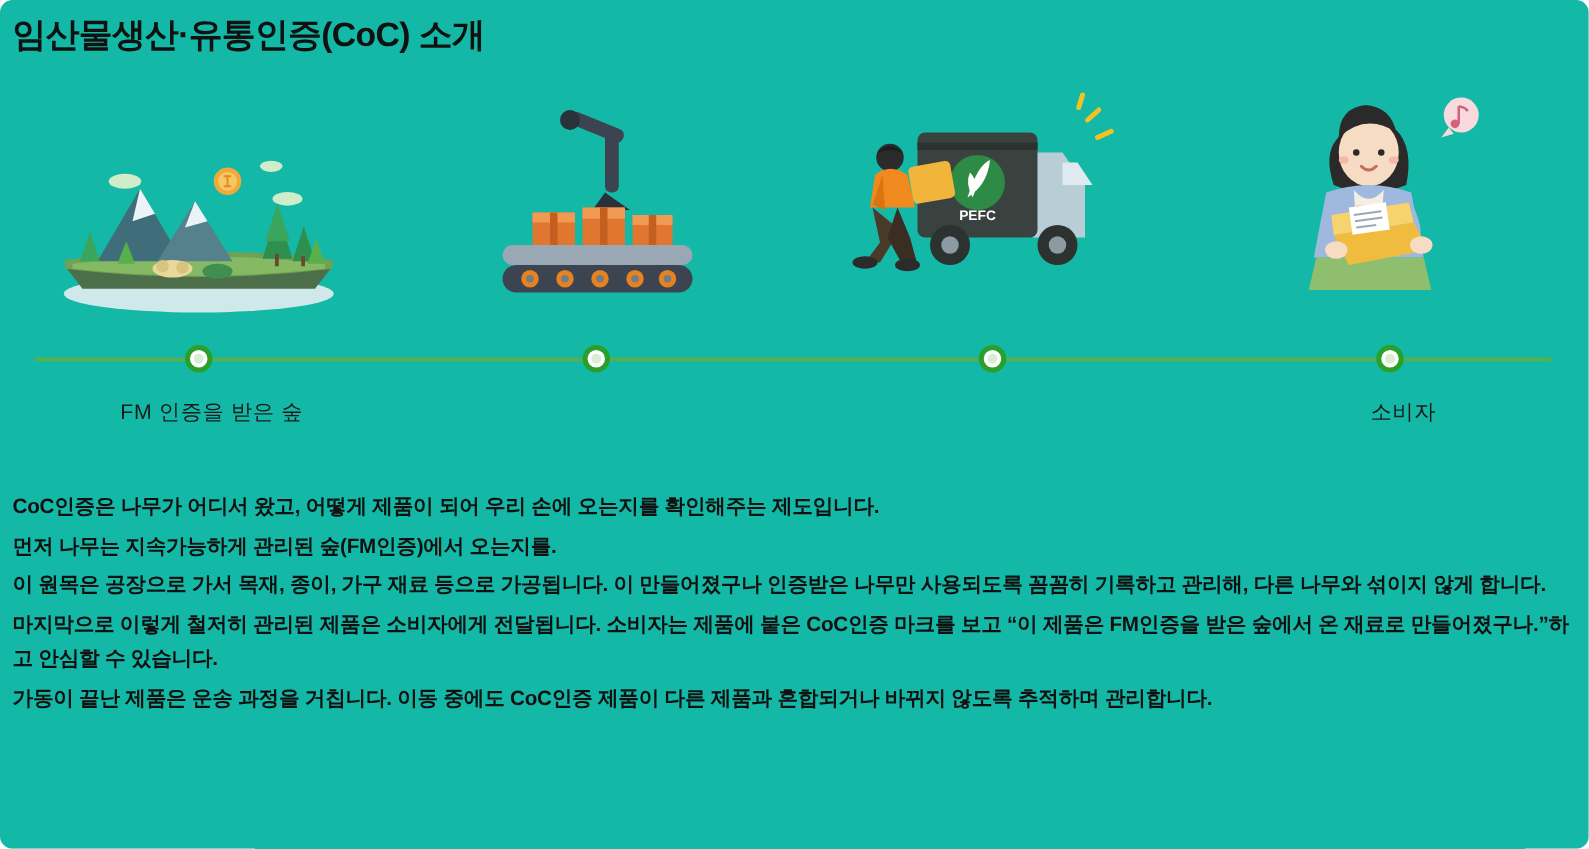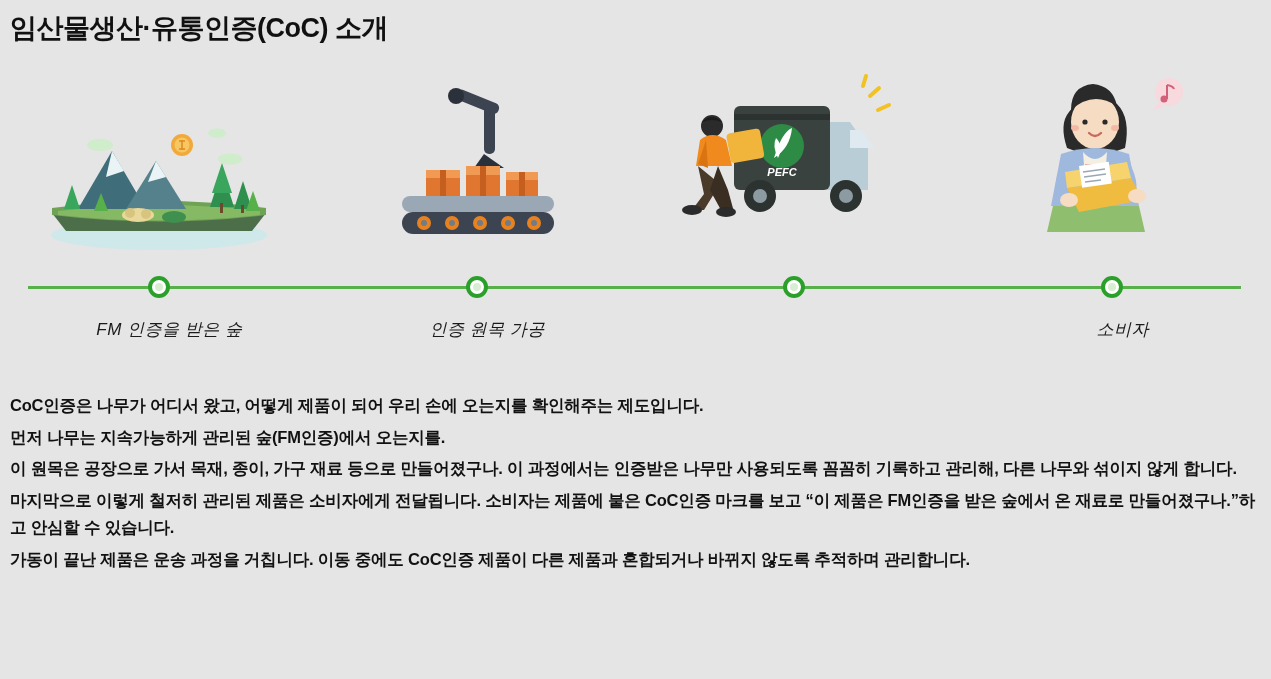--- a/index.html
+++ b/index.html
@@ -3,21 +3,21 @@
 <meta charset="utf-8">
 <style>
   * { box-sizing: border-box; }
   html, body {
     margin: 0; padding: 0;
     width: 1271px; height: 679px;
     background: #ffffff;
     font-family: "Liberation Sans", "DejaVu Sans", sans-serif;
     overflow: hidden;
   }
-  .page { position: relative; width: 1271px; height: 679px; background:#e5e5e5; }
+  .page { position: relative; width: 1271px; height: 679px; background:#14b8a6;border-radius:10px; }
 
   
   .title-bar {
     position: absolute;
     left: 0; top: 0; width: 1271px; height: 56px;
     display: flex; align-items: center;
   }
   .title {
     font-size: 27px;
     font-weight: bold;
@@ -41,21 +41,20 @@
   }
   .steps {
     position: absolute;
     left: 0; top: 0; width: 1271px; height: 300px;
     display: flex;
   }
   .step {
     position: relative;
     flex: 1 1 0;
     height: 100%;
-    font-style: italic;
   }
   .art {
     position: absolute;
     left: 0; top: 0; width: 100%; height: 200px;
     display: flex; align-items: flex-end; justify-content: center;
   }
   .art svg { display: block; }
   .node {
     position: absolute;
     top: 216px; left: 50%;
@@ -189,21 +188,20 @@
               <circle cx="80" cy="153" r="3"></circle>
               <circle cx="108" cy="153" r="3"></circle>
               <circle cx="136" cy="153" r="3"></circle>
               <circle cx="162" cy="153" r="3"></circle>
             </g>
           </svg>
         </div>
         <div class="node">
           <div class="node-inner"></div>
         </div>
-        <div class="step-label">인증 원목 가공</div>
       </div>
 
       <div class="step">
         <div class="art">
           <svg width="240" height="190" viewBox="0 0 240 190">
 
             <g stroke="#f2c224" stroke-width="4" stroke-linecap="round">
               <line x1="196" y1="26" x2="205" y2="18"></line>
               <line x1="204" y1="40" x2="215" y2="35"></line>
               <line x1="189" y1="16" x2="192" y2="6"></line>
@@ -292,18 +290,18 @@
         </div>
         <div class="step-label">소비자</div>
       </div>
 
     </div>
   </div>
 
   <div class="body-text">
     <p>CoC인증은 나무가 어디서 왔고, 어떻게 제품이 되어 우리 손에 오는지를 확인해주는 제도입니다.</p>
     <p>먼저 나무는 지속가능하게 관리된 숲(FM인증)에서 오는지를.</p>
-    <p>이 원목은 공장으로 가서 목재, 종이, 가구 재료 등으로 만들어졌구나. 이 과정에서는 인증받은 나무만 사용되도록 꼼꼼히 기록하고 관리해, 다른 나무와 섞이지 않게 합니다.</p>
+    <p>이 원목은 공장으로 가서 목재, 종이, 가구 재료 등으로 가공됩니다. 이 만들어졌구나 인증받은 나무만 사용되도록 꼼꼼히 기록하고 관리해, 다른 나무와 섞이지 않게 합니다.</p>
     <p>마지막으로 이렇게 철저히 관리된 제품은 소비자에게 전달됩니다. 소비자는 제품에 붙은 CoC인증 마크를 보고 “이 제품은 FM인증을 받은 숲에서 온 재료로 만들어졌구나.”하고 안심할 수 있습니다.</p>
     <p>가동이 끝난 제품은 운송 과정을 거칩니다. 이동 중에도 CoC인증 제품이 다른 제품과 혼합되거나 바뀌지 않도록 추적하며 관리합니다.</p>
   </div>
 
 </div>
 
 </body></html>

